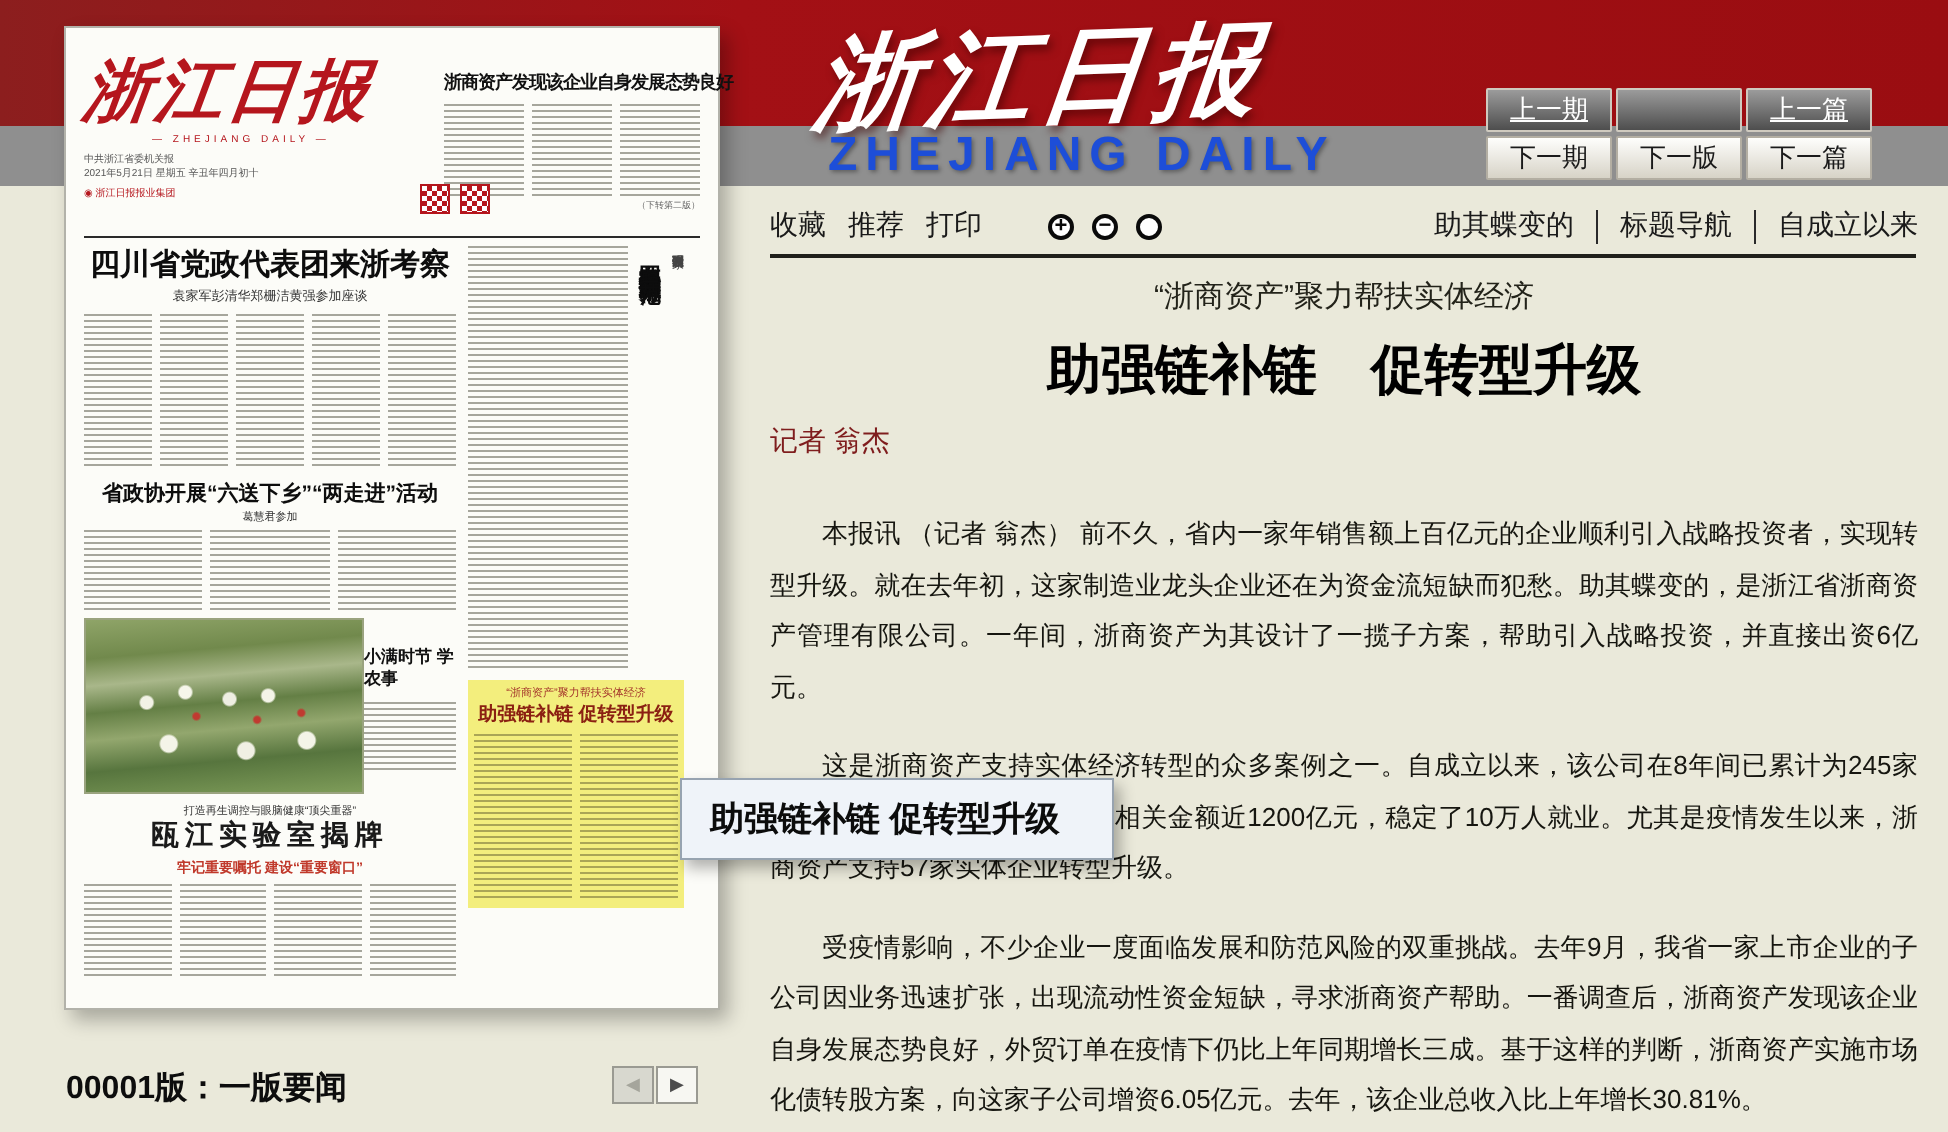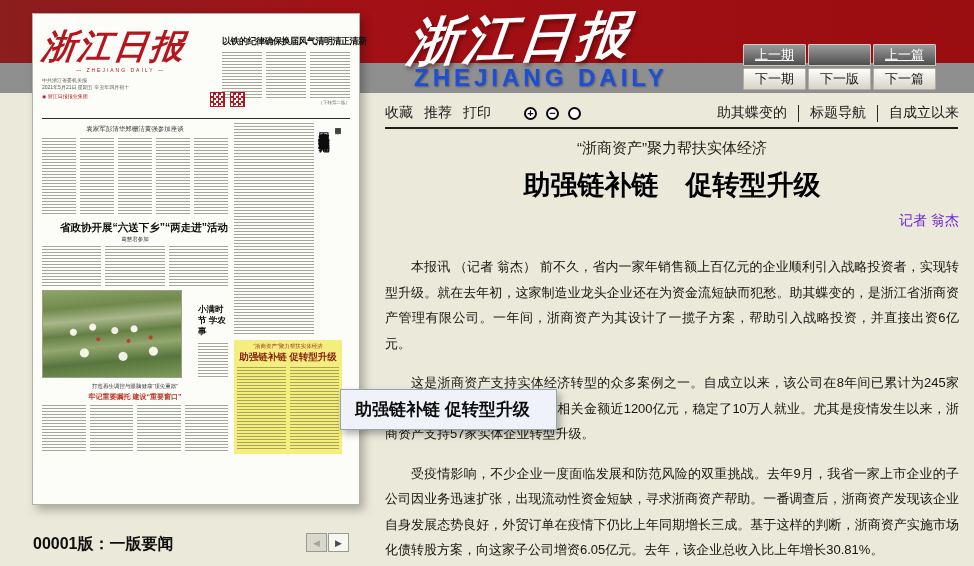--- a/index.html
+++ b/index.html
@@ -35,21 +35,21 @@
   .zicon { width:13px; height:13px; border:2px solid #0a0a0a; border-radius:50%;
     display:flex; align-items:center; justify-content:center;
     font-size:11px; font-weight:bold; line-height:1; color:#0a0a0a; cursor:pointer; background:#fff; }
   .tright { margin-left:auto; display:flex; align-items:center; }
   .sep { width:1px; height:17px; background:#2a2a2a; margin:0 11px; }
   .rule { position:absolute; top:127px; left:385px; width:573px; border-top:2px solid #20201a; }
   
   .article { position:absolute; left:385px; top:139px; width:574px; }
   .kicker { text-align:center; font-size:15px; color:#23231a; margin-bottom:9px; }
   .title { text-align:center; font-size:27px; font-weight:bold; color:#000; margin-bottom:9px; }
-  .byline { text-align:right; font-size:14px; color:#6d28d9; margin-bottom:24px; }
+  .byline { text-align:left; font-size:14px; color:#7f1d1d; margin-bottom:24px; }
   .body-p { font-size:13px; line-height:25.5px; text-align:justify; text-indent:2em;
     color:#161610; margin-bottom:14px; }
   
   .paper { position:absolute; left:32px; top:13px; width:328px; height:492px; z-index:2;
     background:#fcfcf8; border:1px solid #b2b2aa; box-shadow:4px 5px 9px rgba(0,0,0,.28);
     padding:7px 9px; }
   .tx { background:repeating-linear-gradient(to bottom,#a6a69c 0 1px,transparent 1px 3px); }
   .txy { background:repeating-linear-gradient(to bottom,#aaa556 0 1px,transparent 1px 3px); }
   .cols { display:flex; gap:4px; } .cols>div { flex:1; }
   .p-head { position:relative; height:88px; }
@@ -67,25 +67,25 @@
   .qr { position:absolute; width:15px; height:15px; left:168px; top:65px;
     background:repeating-conic-gradient(#b5161d 0 25%,#fff 0 50%) 0 0/5px 5px; border:1px solid #b5161d; }
   .qr2 { left:188px; }
   .p-divider { border-top:1.5px solid #2a2a2a; margin:3px 0 4px; }
   .p-main { display:flex; gap:6px; }
   .p-left { width:186px; }
   .p-h1 { font-size:15px; font-weight:bold; text-align:center; white-space:nowrap;
     color:#0d0d0d; cursor:pointer; }
   .p-sub { font-size:6.5px; text-align:center; color:#333; margin:2px 0 4px; }
   .h78 { height:78px; }
-  .p-h2 { font-size:10.5px; font-weight:bold; text-align:right; white-space:nowrap;
+  .p-h2 { font-size:10.5px; font-weight:bold; text-align:center; white-space:nowrap;
     color:#0d0d0d; margin-top:5px; cursor:pointer; }
   .p-sub2 { font-size:5.5px; text-align:center; color:#333; margin:1px 0 3px; }
   .h40 { height:40px; }
-  .p-photorow { display:flex; gap:16px; margin-top:4px; }
+  .p-photorow { display:flex; gap:0; margin-top:4px; }
   .p-photo { width:140px; height:88px; border:1px solid #9aa37f;
     background:
       radial-gradient(circle at 22% 48%, #f2f2e6 0 3px, transparent 4px),
       radial-gradient(circle at 36% 42%, #f6f6ea 0 3px, transparent 4px),
       radial-gradient(circle at 52% 46%, #eeeee2 0 3px, transparent 4px),
       radial-gradient(circle at 66% 44%, #f4f4e8 0 3px, transparent 4px),
       radial-gradient(circle at 30% 72%, #f4f4e8 0 4px, transparent 5px),
       radial-gradient(circle at 58% 76%, #f0f0e4 0 4px, transparent 5px),
       radial-gradient(circle at 80% 70%, #f4f4e8 0 4px, transparent 5px),
       radial-gradient(circle at 40% 56%, #c03a30 0 1.5px, transparent 2.5px),
@@ -183,34 +183,35 @@
 <div class="paper">
   <div class="p-head">
     <div>
       <div class="p-logo">浙江日报</div>
       <div class="p-logo-sub">— ZHEJIANG DAILY —</div>
       <div class="p-meta">中共浙江省委机关报</div>
       <div class="p-meta">2021年5月21日 星期五 辛丑年四月初十</div>
       <div class="p-publisher">◉ 浙江日报报业集团</div>
     </div>
     <div class="p-head-right">
-      <div class="p-top-headline">以铁的纪律确保换届风气清明清正清新</div>
+      <div class="p-top-headline">浙商资产发现该企业自身发展态势良好</div>
       <div class="cols h44">
         <div class="tx"></div>
           <div class="tx"></div>
           <div class="tx"></div>
       </div>
       <div class="p-jump">（下转第二版）</div>
     </div>
     <div class="qr"></div>
     <div class="qr qr2"></div>
   </div>
   <div class="p-divider"></div>
   <div class="p-main">
     <div class="p-left">
+      <div class="p-h1">四川省党政代表团来浙考察</div>
       <div class="p-sub">袁家军彭清华郑栅洁黄强参加座谈</div>
       <div class="cols h78">
         <div class="tx"></div>
           <div class="tx"></div>
           <div class="tx"></div>
           <div class="tx"></div>
           <div class="tx"></div>
       </div>
       <div class="p-h2">省政协开展“六送下乡”“两走进”活动</div>
       <div class="p-sub2">葛慧君参加</div>
@@ -220,20 +221,21 @@
           <div class="tx"></div>
       </div>
       <div class="p-photorow">
         <div class="p-photo"></div>
         <div class="p-photoside">
           <div class="p-caption">小满时节 学农事</div>
           <div class="tx p-sidetx"></div>
         </div>
       </div>
       <div class="p-kicker">打造再生调控与眼脑健康“顶尖重器”</div>
+      <div class="p-h3">瓯江实验室揭牌</div>
       <div class="p-slogan">牢记重要嘱托 建设“重要窗口”</div>
       <div class="cols h48">
         <div class="tx"></div>
           <div class="tx"></div>
           <div class="tx"></div>
           <div class="tx"></div>
       </div>
     </div>
     <div class="p-right">
       <div class="p-vertrow">

